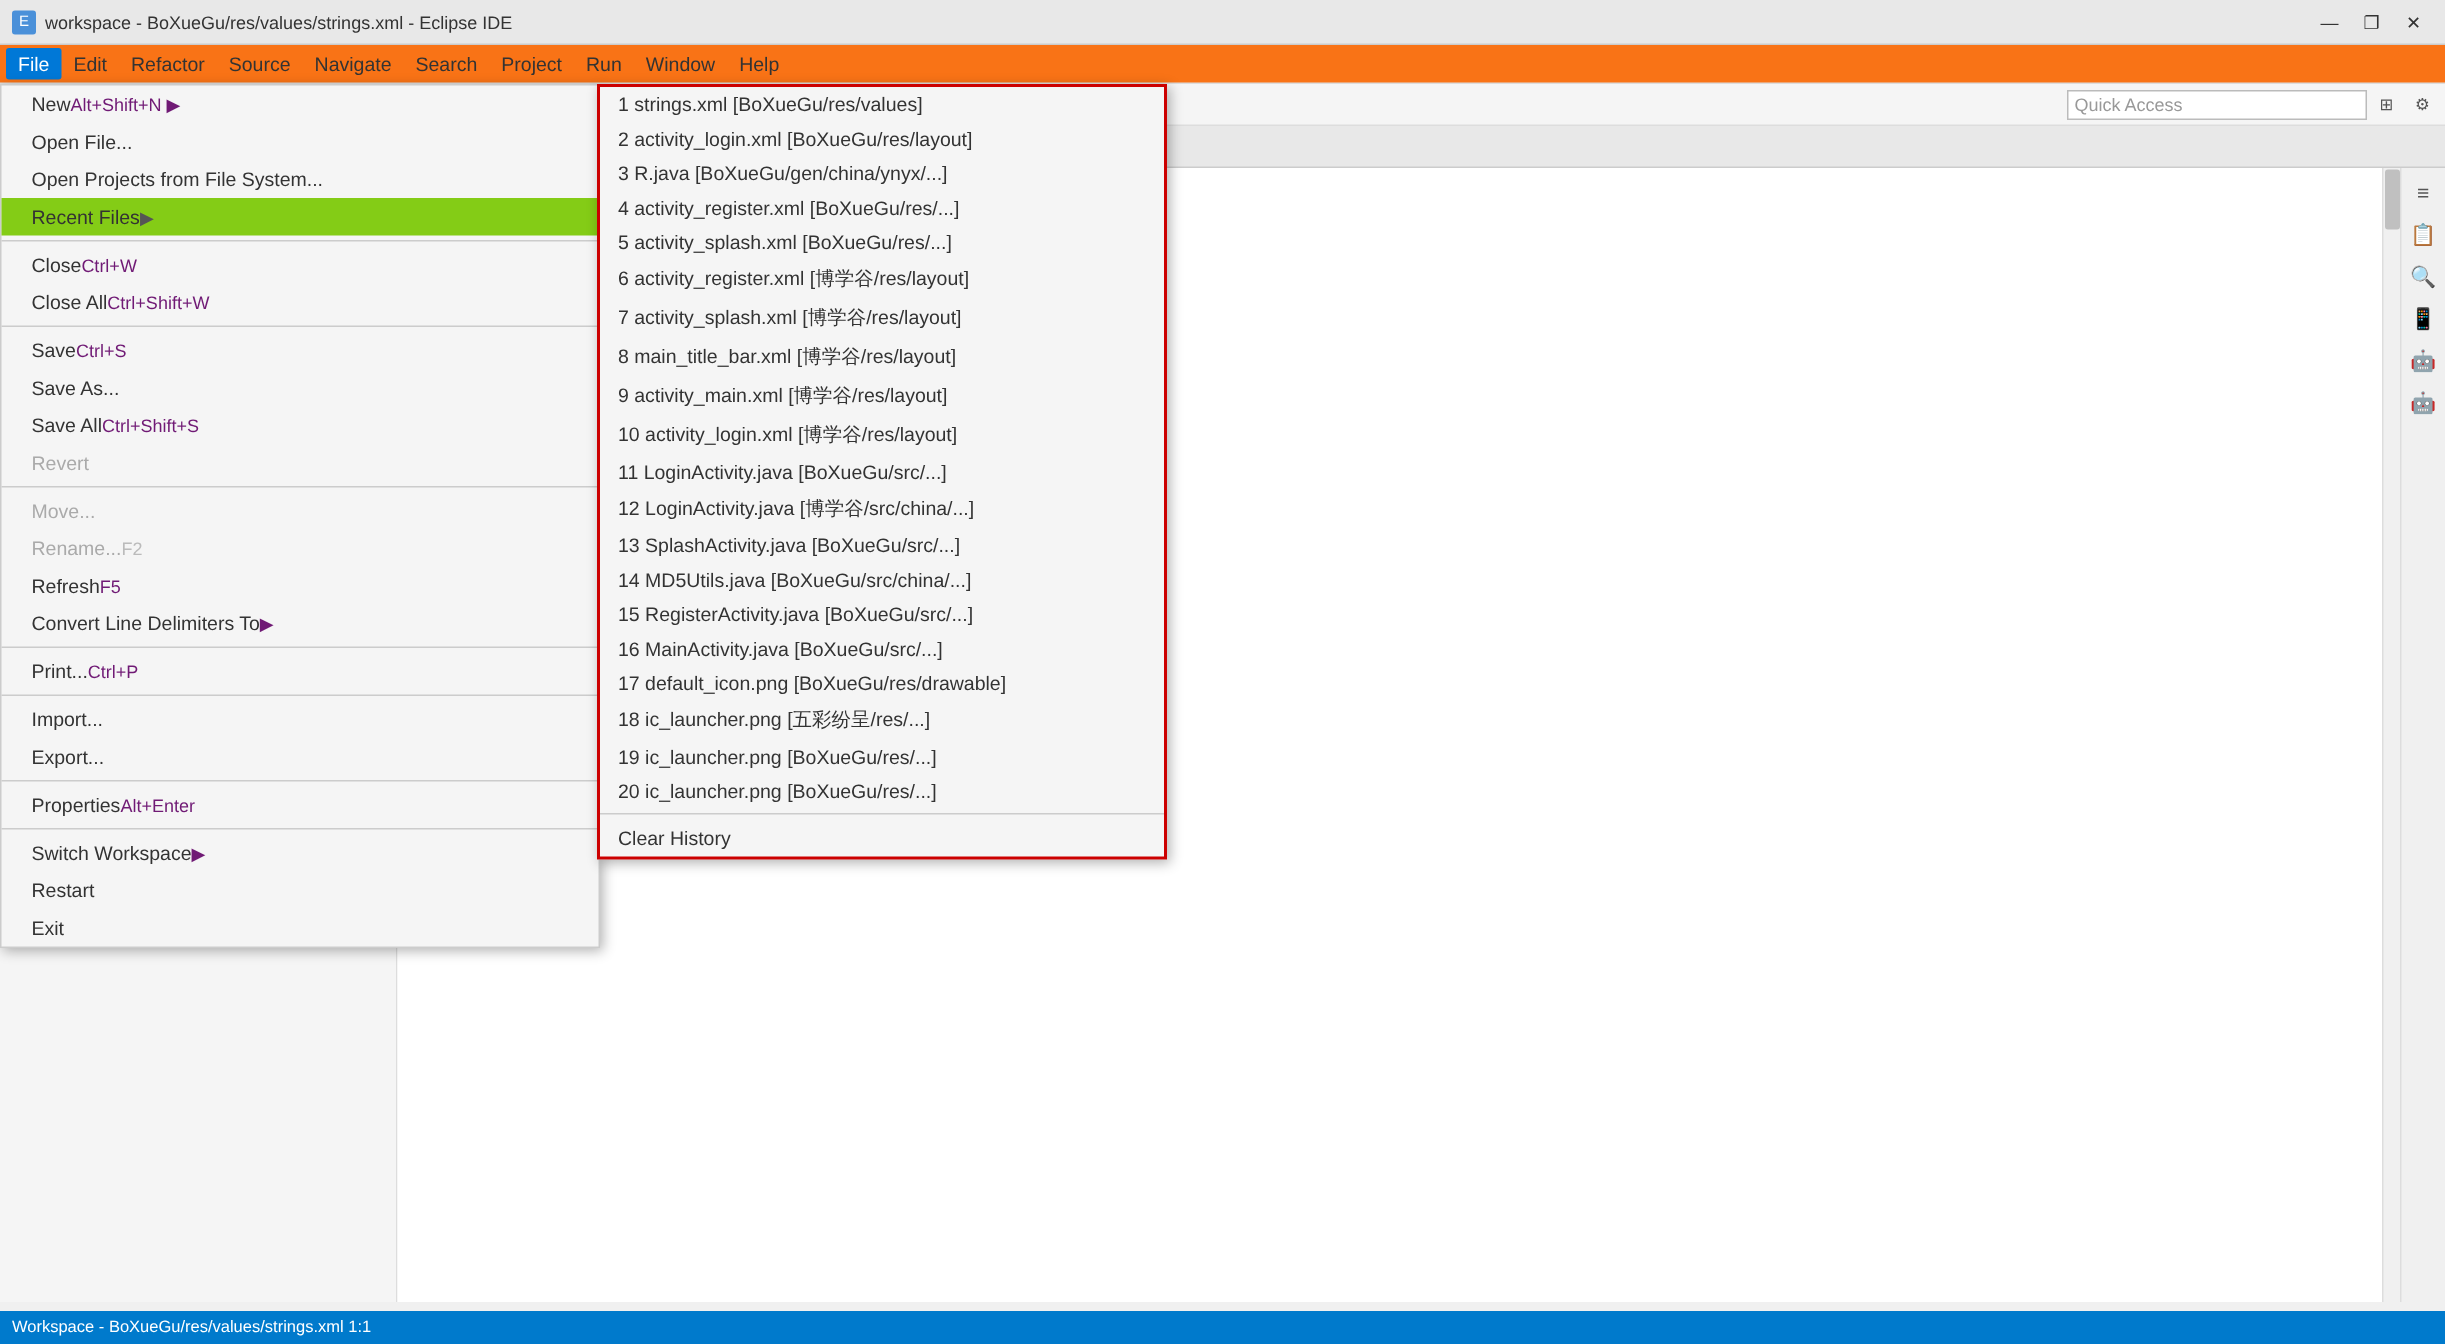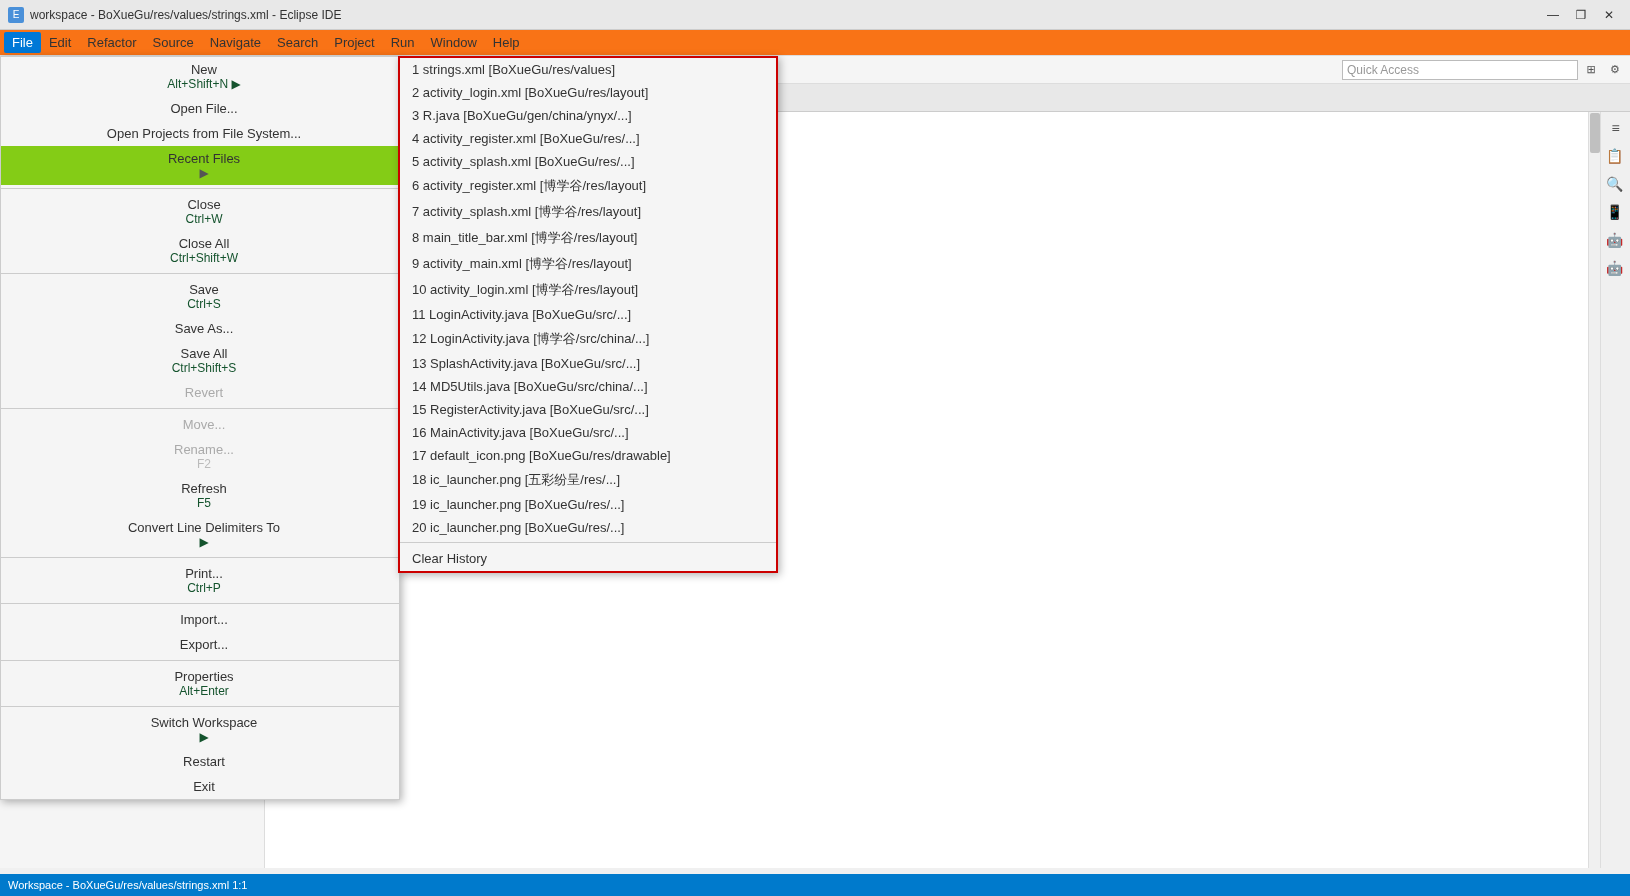--- a/index.html
+++ b/index.html
@@ -99,21 +99,21 @@
       border-radius: 2px;
     }
     .toolbar-separator {
       width: 1px;
       height: 18px;
       background: #ccc;
       margin: 0 2px;
     }
     #quick-access-box {
       margin-left: auto;
-      width: 236px;
+      width: 200px;
       height: 20px;
       border: 1px solid #bbb;
       background: white;
       display: flex;
       align-items: center;
       padding: 0 4px;
       font-size: 12px;
       color: #999;
     }
 
@@ -226,25 +226,24 @@
       z-index: 1000;
     }
     .dropdown-item {
       padding: 5px 12px 5px 20px;
       cursor: pointer;
       display: flex;
       align-items: center;
       justify-content: flex-start;
       color: #333;
       font-size: 13px;
-      flex-direction: column;
     }
     .dropdown-item.highlighted { background: #84cc16; color: #333; }
     .dropdown-item .shortcut {
-      color: #14532d;
+      color: #701a75;
       font-size: 12px;
     }
     .dropdown-item.highlighted .shortcut { color: #555; }
     .dropdown-separator {
       height: 1px;
       background: #ccc;
       margin: 3px 0;
     }
     .dropdown-item.dimmed {
       color: #aaa;

